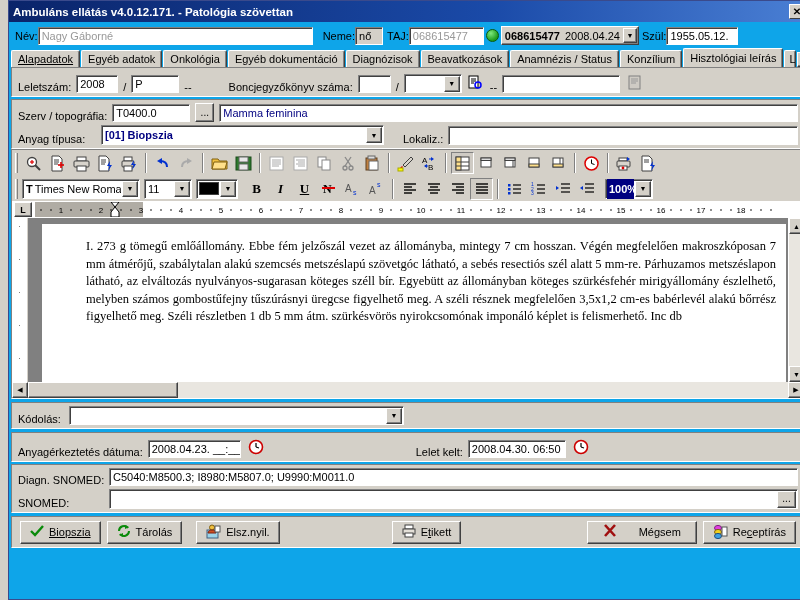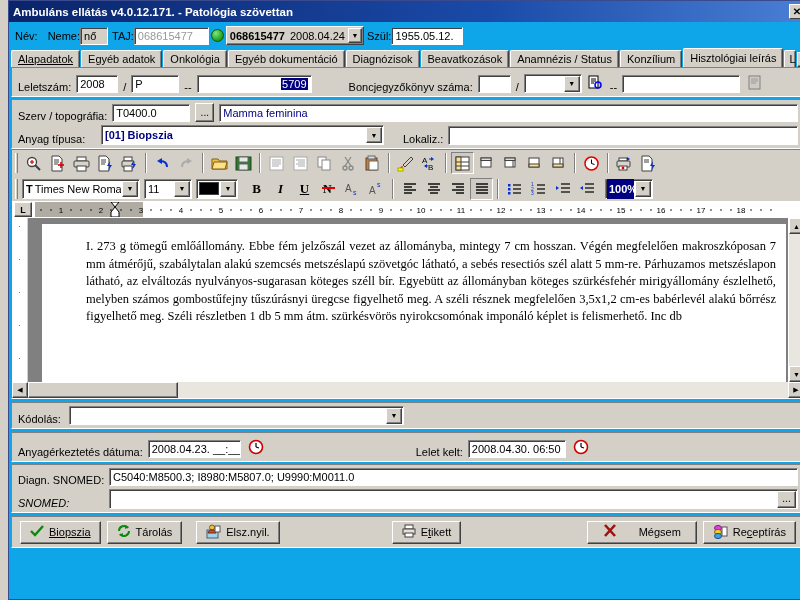--- a/index.html
+++ b/index.html
@@ -180,20 +180,21 @@
 
 <div class="app">
 
   <div class="titlebar">
     <div class="title-text">Ambuláns ellátás v4.0.12.171. - Patológia szövettan</div>
     <div class="title-close">✕</div>
   </div>
 
   <div class="patient-row">
     <span class="lbl">Név:</span>
+    <span class="inp ro" style="width:275px;">Nagy Gáborné</span>
     <span class="lbl" style="margin-left:10px;">Neme:</span>
     <span class="inp gr" style="width:28px;">nő</span>
     <span class="lbl" style="margin-left:4px;">TAJ:</span>
     <span class="inp ro" style="width:75px;">068615477</span>
     <span style="width:13px;height:13px;border-radius:50%;background:radial-gradient(circle at 35% 30%,#7de87d,#1d9b1d 70%);border:1px solid #0a5a0a;margin:0 2px;"></span>
     <span class="raised" style="display:flex;align-items:center;height:19px;padding:0 1px 0 3px;">
       <span style="font-weight:bold;font-size:11px;">068615477</span>
       <span style="font-size:11px;margin-left:5px;">2008.04.24</span>
       <span class="drop-btn" style="margin-left:3px;height:15px;width:14px;">▼</span>
     </span>
@@ -218,23 +219,20 @@
     </div>
   </div>
 
   <div class="panel" style="margin:0 2px;">
     <div class="frow">
       <span class="lbl">Leletszám:</span>
       <span class="inp" style="width:42px;">2008</span>
       <span class="lbl">/</span>
       <span class="inp" style="width:48px;">P</span>
       <span class="lbl">--</span>
-      <span class="inp" style="width:115px;text-align:right;">
-        <span style="background:#000080;color:#fff;padding:0 1px;">5709</span>
-      </span>
       <span class="lbl" style="margin-left:32px;">Boncjegyzőkönyv száma:</span>
       <span class="inp" style="width:33px;"></span>
       <span class="lbl">/</span>
       <span class="combo" style="width:58px;height:19px;">
         <span class="val"></span>
         <span class="dd drop-btn">▼</span>
       </span>
       <span class="tbtn" style="width:18px;">
         <svg width="15" height="15" viewBox="0 0 15 15">
             <rect x="1" y="1" width="9" height="12" fill="#fff" stroke="#000"></rect>
@@ -755,21 +753,21 @@
       </span>
     </div>
   </div>
 
   <div class="panel" style="margin:2px 2px 0 2px;">
     <div class="frow" style="padding-bottom:2px;">
       <span class="lbl" style="width:86px;">Diagn. SNOMED:</span>
       <span class="inp" style="flex:1;">C5040:M8500.3; I8980:M5807.0; U9990:M0011.0</span>
     </div>
     <div class="frow" style="padding-top:1px;">
-      <span class="lbl" style="width:86px;font-style:italic;">SNOMED:</span>
+      <span class="lbl" style="width:86px;">SNOMED:</span>
       <span class="inp" style="flex:1;display:flex;align-items:center;justify-content:flex-end;height:20px;padding:0;">
         <span style="flex:1;padding-left:3px;"></span>
         <span class="raised" style="width:19px;height:17px;display:flex;align-items:center;justify-content:center;font-size:10px;line-height:6px;margin:1px;">...</span>
       </span>
     </div>
   </div>
 
   <div class="panel" style="margin:3px 2px 2px 2px;">
     <div class="btnbar">
       <div class="btn">

